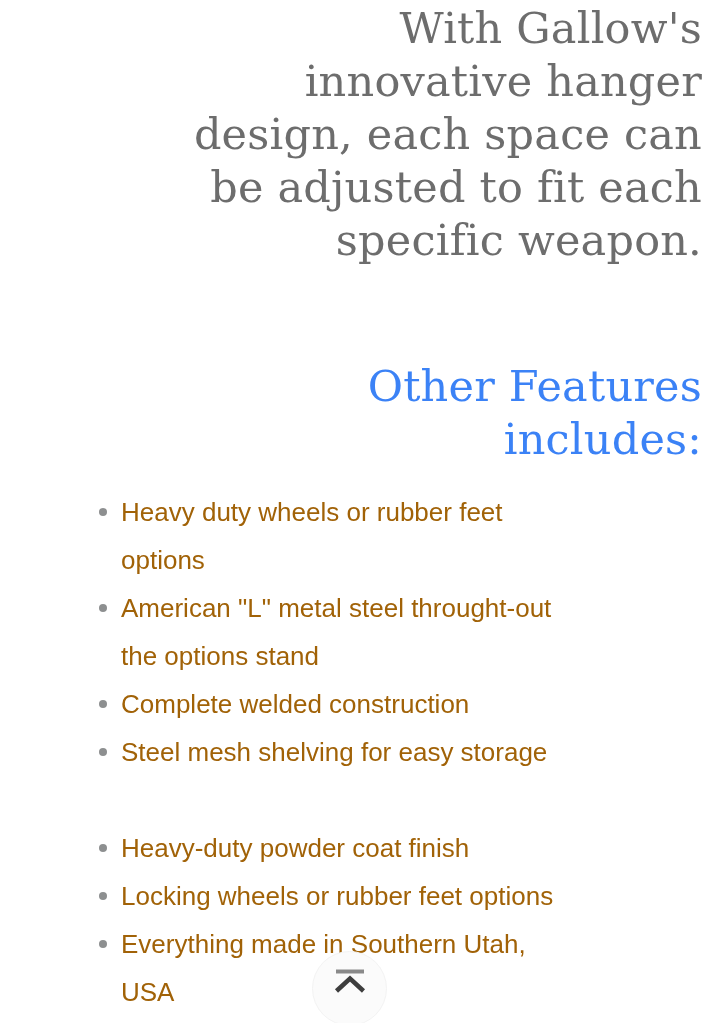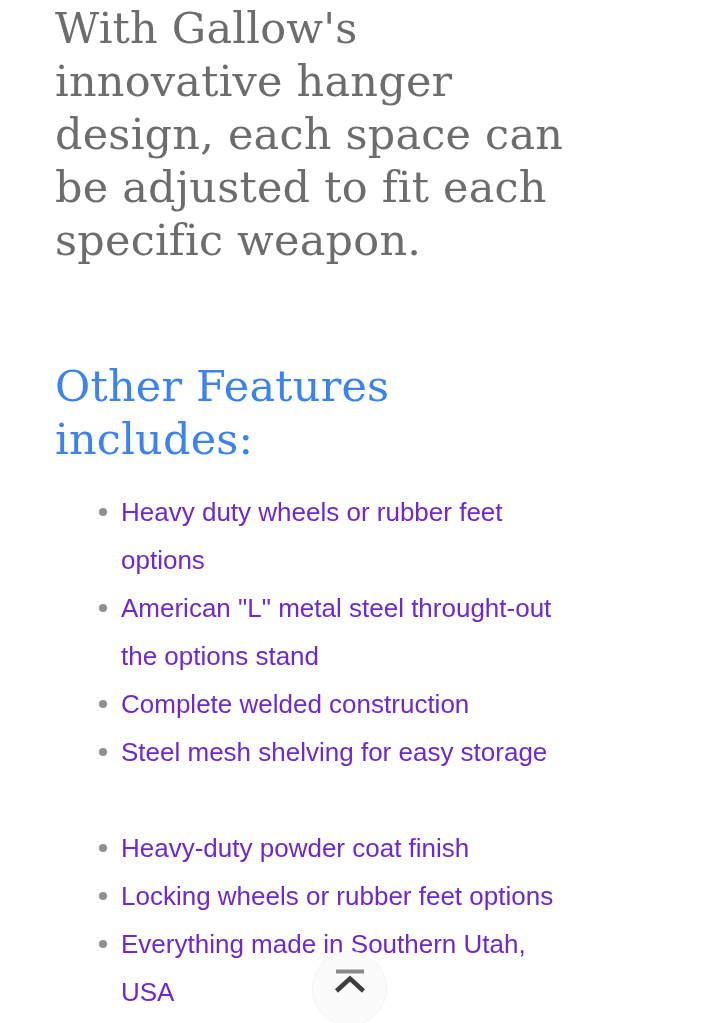--- a/index.html
+++ b/index.html
@@ -27,28 +27,28 @@
   }
   .features-heading {
     margin: 93px 0 0 55px;
     font-family: "DejaVu Serif", serif;
     font-weight: normal;
     font-size: 43px;
     line-height: 53px;
     color: #3b82f6;
     letter-spacing: 0.2px;
   }
-  .hline { display: block; white-space: nowrap; }
+  .hline { display: block; white-space: nowrap; text-align: right; }
   .feature-list {
     list-style: none;
     margin: 22px 0 0 95px;
     padding: 0;
     font-size: 26px;
     line-height: 48px;
-    color: #6d28d9;
+    color: #a16207;
   }
   .feature-list.second { margin-top: 48px; }
   .feature-item { display: flex; align-items: flex-start; }
   .bullet {
     flex: 0 0 26px;
     width: 26px;
   }
   .bullet::before {
     content: "";
     display: block;

